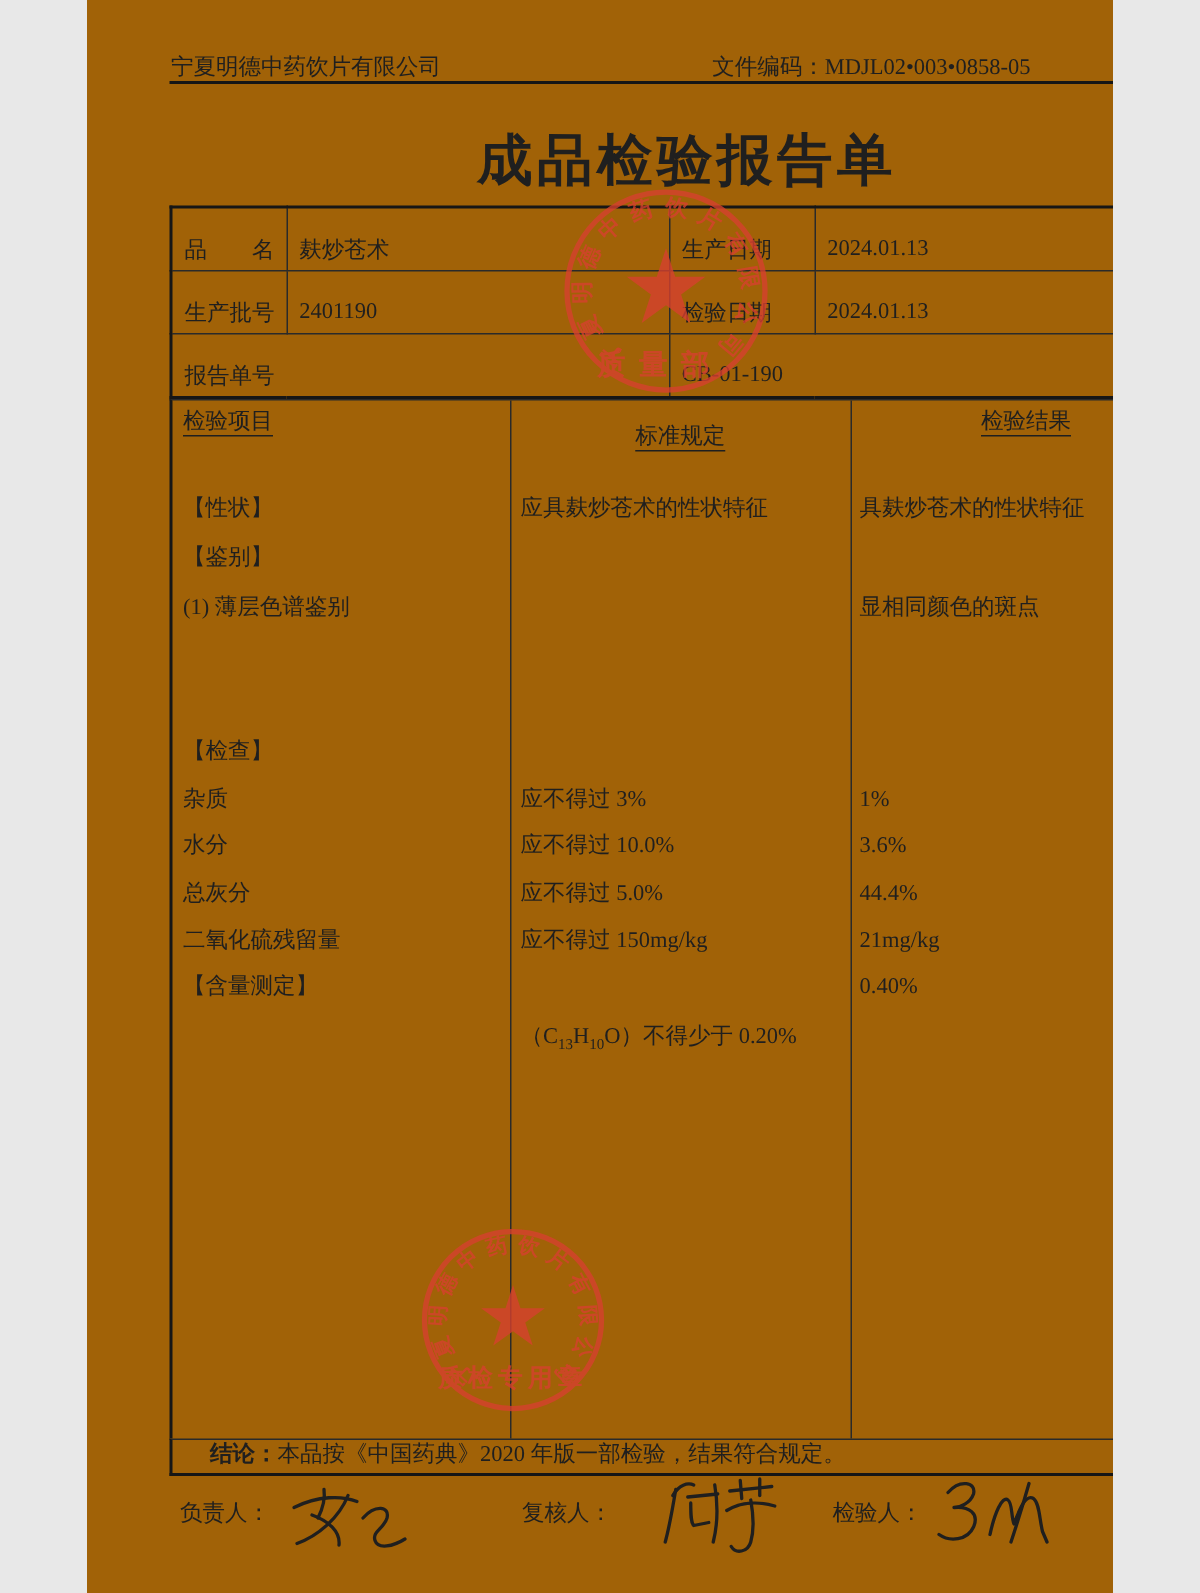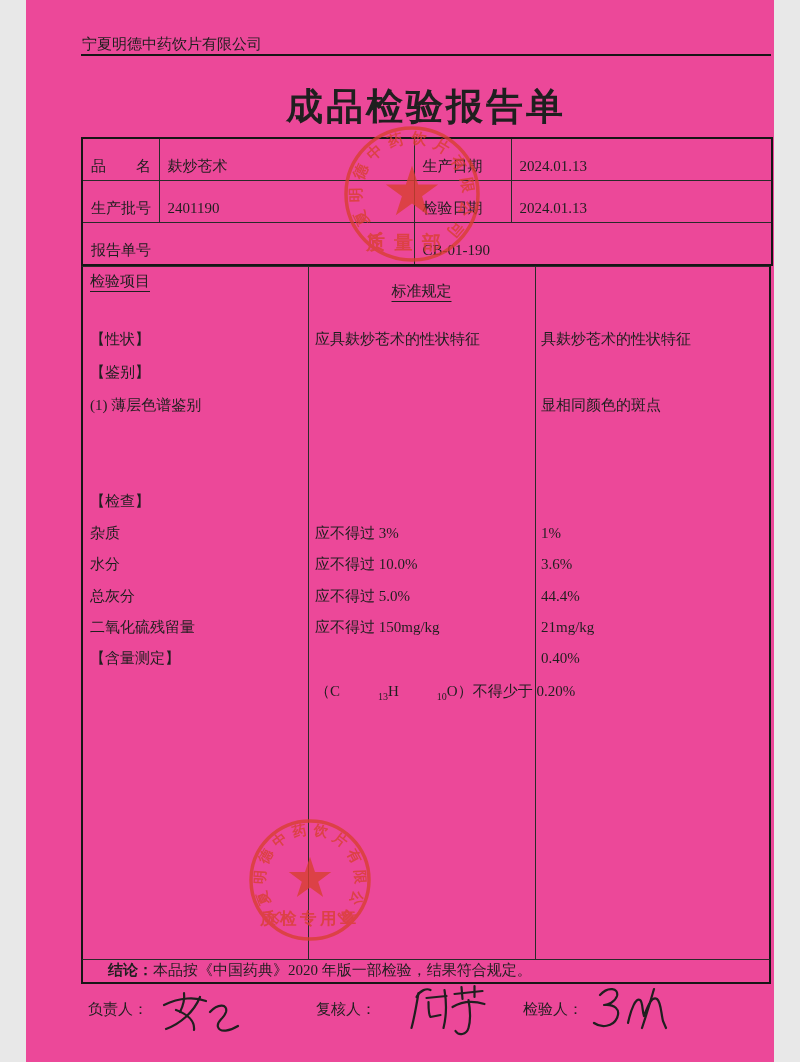--- a/index.html
+++ b/index.html
@@ -1,17 +1,17 @@
 <!DOCTYPE html>
 <html style="--stamp: #d8402f; --ink: #1f1f1f;"><head>
 <meta charset="utf-8">
 <style>
   html,body{margin:0;padding:0;background:#e8e8e8;}
   .page{
-    position:relative;width:748px;height:1062px;background:#ec4899;
+    position:relative;width:684px;height:1062px;background:#a16207;
     font-family:"Liberation Serif","DejaVu Serif",serif;color:var(--ink,#1a1a1a);
     overflow:hidden;margin:0 auto;
   }
   
   .hdr-company{position:absolute;left:56px;top:35px;font-size:15px;}
   .hdr-code{position:absolute;right:55px;top:35px;font-size:15px;}
   .hdr-rule{position:absolute;left:55px;top:54px;width:690px;height:2px;background:#161616;}
   .title{position:absolute;left:55px;top:82px;width:690px;margin:0;text-align:center;
          font-size:37px;font-weight:bold;letter-spacing:3px;}
   
@@ -23,21 +23,21 @@
   .spec{position:absolute;left:55px;top:266px;width:690px;height:693px;box-sizing:border-box;
         border-left:2px solid #161616;border-right:2px solid #161616;border-top:1px solid #2a2a2a;}
   .vline{position:absolute;top:0;bottom:0;width:1px;background:#2a2a2a;}
   .v1{left:225px;} .v2{left:452px;}
   .ln{position:absolute;font-size:15px;line-height:22px;white-space:pre;}
   .c1{left:7px;} .c2{left:232px;} .c3{left:458px;}
   .hdrc{position:absolute;font-size:15px;line-height:22px;text-align:center;}
   .u{text-decoration:underline;text-underline-offset:5px;}
   .mline{white-space:pre-line !important;line-height:33px;width:222px;}
   .jspace{letter-spacing:2px;}
-  .fsub{font-size:10px;margin-left:38px;}
+  .fsub{font-size:10px;}
   
   .concl{position:absolute;left:55px;top:959px;width:690px;height:25px;box-sizing:border-box;
          border:2px solid #161616;border-top:1px solid #2a2a2a;
          font-size:15px;line-height:21px;padding-left:25px;white-space:pre;}
   .concl b{font-weight:bold;}
   
   .sig-lbl{position:absolute;font-size:15px;line-height:22px;}
   .sig{position:absolute;}
   .sig path{fill:none;stroke:var(--ink,#222);stroke-width:2.2;stroke-linecap:round;stroke-linejoin:round;}
   
@@ -45,20 +45,21 @@
   .stamp circle{fill:none;stroke:var(--stamp,#d8402f);}
   .stamp polygon{fill:var(--stamp,#d8402f);}
   .stamp text{fill:var(--stamp,#d8402f);font-family:"Liberation Serif","DejaVu Serif",serif;font-weight:bold;}
 </style>
 </head>
 <body>
 
 <div class="page">
 
   <div class="hdr-company">宁夏明德中药饮片有限公司</div>
+  <div class="hdr-code">文件编码：MDJL02•003•0858-05</div>
   <div class="hdr-rule"></div>
 
   <h1 class="title">成品检验报告单</h1>
 
   <div class="info-wrap">
     <table class="info">
       <colgroup>
           <col style="width:77px">
           <col style="width:255px">
           <col style="width:97px">
@@ -84,20 +85,21 @@
     </tbody>
       </table>
   </div>
 
   <div class="spec">
     <div class="vline v1"></div>
     <div class="vline v2"></div>
 
     <span class="ln c1 u" style="top:3px">检验项目</span>
     <span class="hdrc u" style="left:225px;width:227px;top:13px">标准规定</span>
+    <span class="hdrc u" style="left:452px;width:234px;top:3px">检验结果</span>
 
     <span class="ln c1" style="top:61px">【性状】</span>
     <span class="ln c2" style="top:61px">应具麸炒苍术的性状特征</span>
     <span class="ln c3" style="top:61px">具麸炒苍术的性状特征</span>
 
     <span class="ln c1" style="top:94px">【鉴别】</span>
 
     <span class="ln c1" style="top:127px">(1) 薄层色谱鉴别</span>
     <span class="ln c3" style="top:127px">显相同颜色的斑点</span>
 

